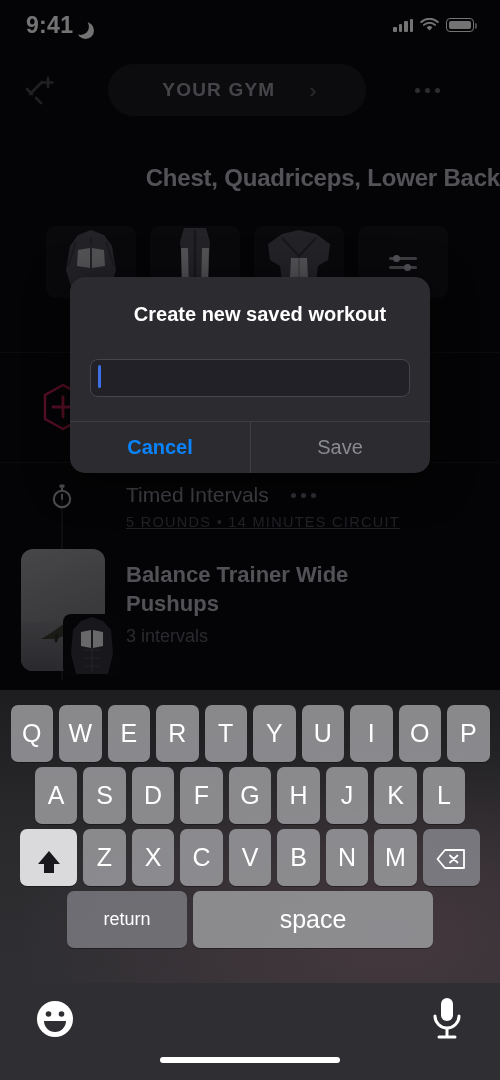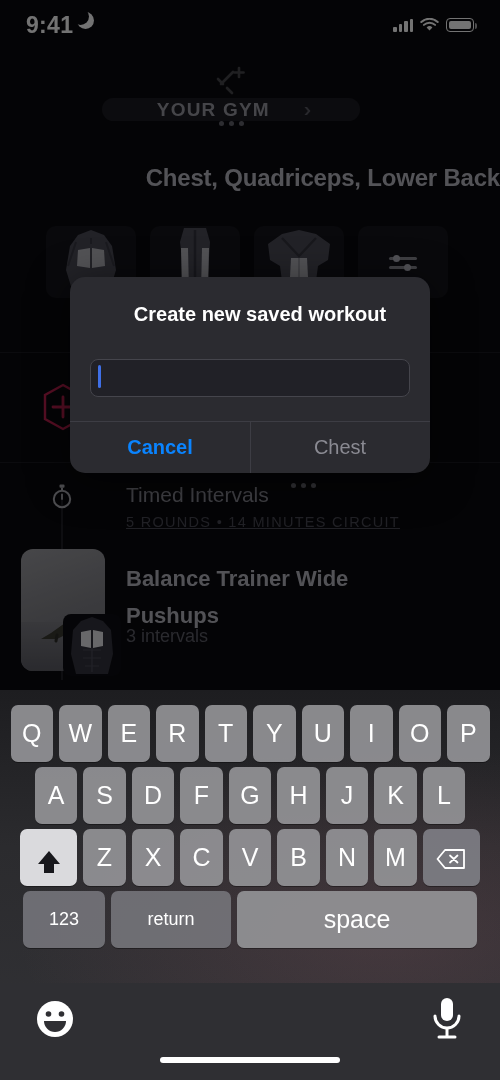--- a/index.html
+++ b/index.html
@@ -16,21 +16,21 @@
     position:absolute; left:0; top:0; width:500px; height:690px;
     background:#0b0b0f; overflow:hidden;
   }
 
   
   #statusbar {
     position:absolute; left:0; top:0; width:500px; height:50px;
     display:flex; align-items:center; justify-content:space-between;
     padding:0 26px;
   }
-  #status-left { display:flex; align-items:flex-start; gap:4px; }
+  #status-left { display:flex; align-items:flex-end; gap:4px; }
   #status-time { color:#fff; font-size:23px; font-weight:600; letter-spacing:.3px; }
   .moon { width:17px; height:17px; position:relative; display:inline-block; }
   .moon::before{
     content:""; position:absolute; inset:0; border-radius:50%;
     background:#fff;
   }
   .moon::after{
     content:""; position:absolute; left:-5px; top:-4px; width:17px; height:17px;
     border-radius:50%; background:#0b0b0f;
   }
@@ -46,21 +46,21 @@
   }
   .batt::after{
     content:""; position:absolute; right:-4px; top:4px; width:2px; height:6px;
     background:#fff; border-radius:0 2px 2px 0; opacity:.65;
   }
   .batt span{ display:block; height:100%; background:#fff; border-radius:2px; }
 
   
   #navrow {
     position:absolute; top:62px; left:0; width:462px; height:56px;
-    display:flex; align-items:center; justify-content:space-between; padding:0 22px;flex-direction:column;
+    display:flex; align-items:center; justify-content:space-between; padding:0 22px;
   }
   #gym-pill {
     width:258px; height:52px; border-radius:26px; background:#1c1c22;
     display:flex; align-items:center; justify-content:center; gap:34px;
     margin:0 auto;
   }
   #gym-pill-label { color:#9a9aa3; font-size:19px; font-weight:700; letter-spacing:1.2px; }
   .dblchev { color:#5a5a63; font-size:20px; font-weight:300; letter-spacing:-6px; }
   #dumbbell-add { width:36px; height:36px; opacity:.30; flex:0 0 36px; }
   #overflow-top { display:flex; gap:5px; flex:0 0 auto; }
@@ -93,21 +93,21 @@
   
   #hex-add { position:absolute; left:40px; top:382px; width:46px; height:50px; }
 
   
   #timeline-rail {
     position:absolute; left:61px; top:500px; width:2px; height:180px;
     background:#202026;
   }
   #stopwatch-icon { position:absolute; left:50px; top:483px; width:24px; height:26px; }
   #interval-title-row {
-    position:absolute; left:126px; top:483px; display:flex; align-items:flex-start; gap:22px;
+    position:absolute; left:126px; top:483px; display:flex; align-items:center; gap:22px;
   }
   #interval-title { color:#8f8f99; font-size:21px; font-weight:400; }
   #interval-menu { display:flex; gap:5px; }
   #interval-menu i { width:5px; height:5px; border-radius:50%; background:#6d6d77; display:block; }
   #interval-meta {
     position:absolute; left:126px; top:514px; color:#4a4a54;
     font-size:14.5px; letter-spacing:1.3px; font-weight:400;text-decoration:underline;
   }
 
   
@@ -122,21 +122,21 @@
   }
   #exercise-thumb .figure {
     position:absolute; left:14px; bottom:28px; width:58px; height:34px;
   }
   #exercise-anatomy {
     position:absolute; left:63px; top:614px; width:58px; height:62px;
     border-radius:8px; overflow:hidden; background:#0d0d12;
   }
   #exercise-name {
     position:absolute; left:126px; top:560px; width:300px;
-    color:#b6b6bf; font-size:22px; font-weight:600; line-height:37px;
+    color:#b6b6bf; font-size:22px; font-weight:600; line-height:29px;
   }
   #exercise-sub {
     position:absolute; left:126px; top:626px; color:#5d5d67; font-size:18px;
   }
 
   
   .hairline { position:absolute; left:0; width:500px; height:1px; background:#1a1a20; }
 
   
   #dim {
@@ -377,21 +377,21 @@
 </div>
 
 <div id="dim"></div>
 
 <div id="modal">
   <div id="modal-title">Create new saved workout</div>
   <input id="modal-input" type="text" value="" placeholder="" style="">
   <div id="modal-divider-h"></div>
   <div id="modal-buttons">
     <div id="btn-cancel">Cancel</div>
-    <div id="btn-save">Chest</div>
+    <div id="btn-save">Save</div>
   </div>
   <div id="modal-divider-v"></div>
 </div>
 <div id="fake-caret"></div>
 
 <div id="keyboard">
 
   <div class="krow" id="krow1">
       <div class="key letter">Q</div>
       <div class="key letter">W</div>
@@ -433,21 +433,20 @@
       <span class="bksp-glyph">
         <svg viewBox="0 0 30 22" width="30" height="22" aria-hidden="true">
           <path d="M9 2 L28 2 L28 20 L9 20 L1.5 11 Z" fill="none" stroke="#fff" stroke-width="1.8" stroke-linejoin="round"></path>
           <path d="M14 7.5 L21.5 14.5 M21.5 7.5 L14 14.5" stroke="#fff" stroke-width="1.8" stroke-linecap="round"></path>
         </svg>
       </span>
     </div>
   </div>
 
   <div class="krow" id="krow4">
-    <div class="key special num">123</div>
     <div class="key special ret">return</div>
     <div class="key space">space</div>
   </div>
 
   <div id="kb-bottom">
     <div id="emoji-btn">
       <svg viewBox="0 0 44 44" width="44" height="44" aria-hidden="true">
         <circle cx="22" cy="22" r="18" fill="#fff"></circle>
         <circle cx="15.5" cy="17" r="2.8" fill="#2f2f33"></circle>
         <circle cx="28.5" cy="17" r="2.8" fill="#2f2f33"></circle>

